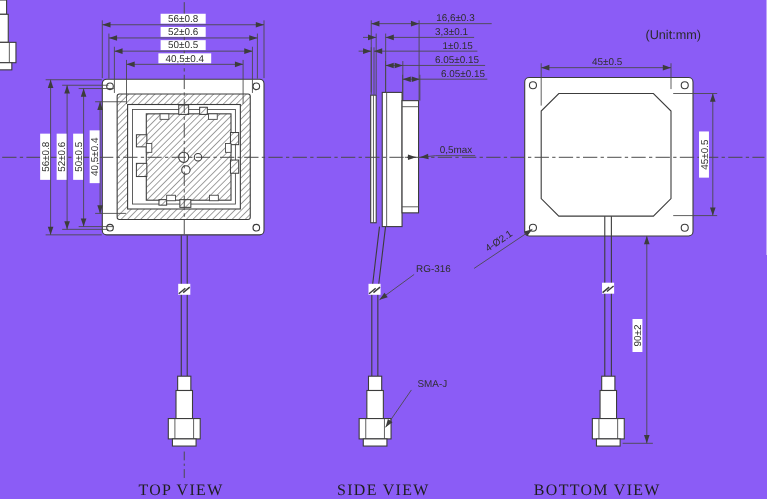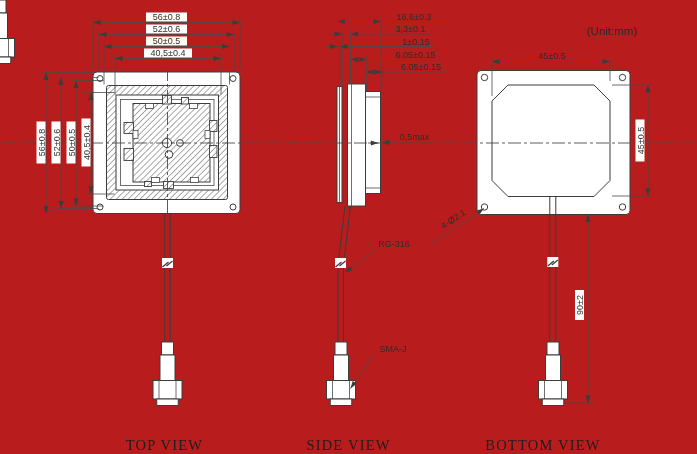--- a/index.html
+++ b/index.html
@@ -1,16 +1,16 @@
 <!DOCTYPE html>
 <html><head>
 <meta charset="utf-8">
 <style>
   html,body{margin:0;padding:0;background:#ffffff;}
-  #stage{position:relative;width:697px;height:454px;background:#b91c1c;overflow:hidden;}
+  #stage{position:relative;width:697px;height:454px;background:#8b5cf6;overflow:hidden;}
   svg{display:block;}
   .ln{stroke:#3c3c3c;stroke-width:1;fill:none;}
   .thin{stroke:#4a4a4a;stroke-width:.8;fill:none;}
   .fw{fill:#ffffff;stroke:#3c3c3c;stroke-width:1;}
   .fwthin{fill:#ffffff;stroke:#444444;stroke-width:.8;}
   .cl{stroke:#4a4a4a;stroke-width:.9;fill:none;stroke-dasharray:13 3 3 3;}
   .dim{font-family:"Liberation Sans",sans-serif;font-size:9px;fill:#2e2e2e;}
   .unit{font-family:"Liberation Sans",sans-serif;font-size:11.5px;fill:#2a2a2a;}
   .viewlabel{font-family:"Liberation Serif",serif;font-size:14.5px;letter-spacing:1.2px;fill:#1e1e1e;}
   .bg{fill:#ffffff;stroke:none;}

